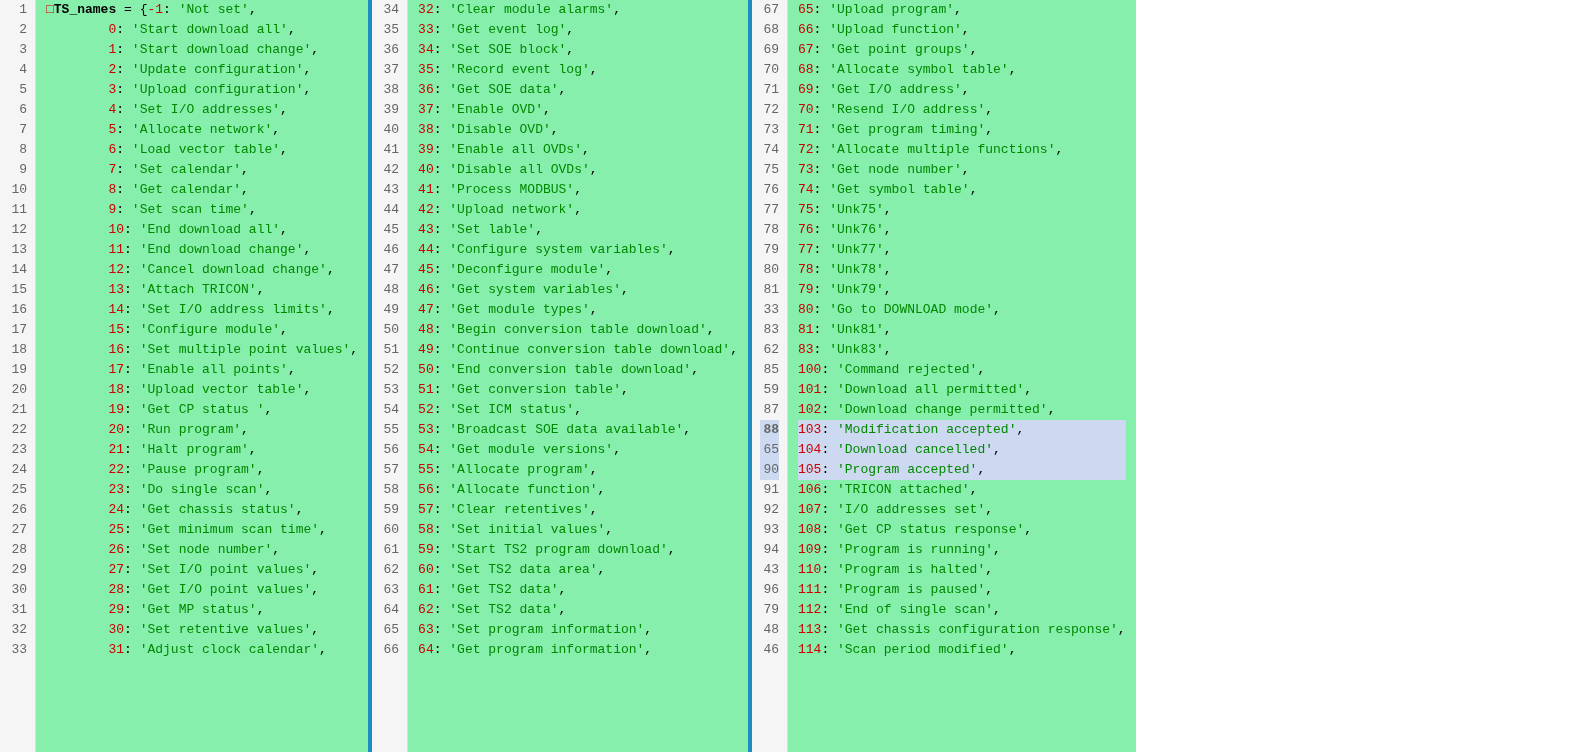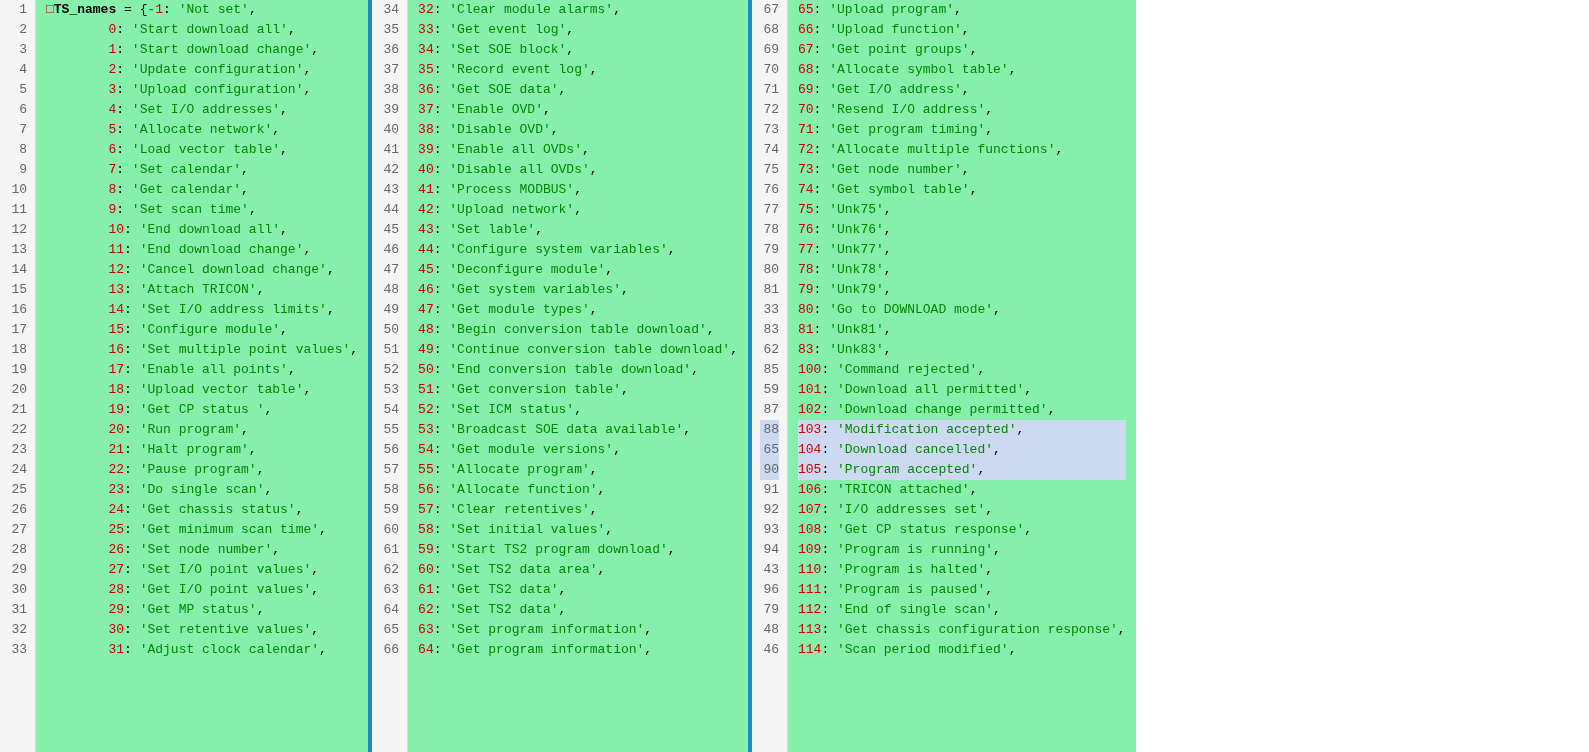--- a/index.html
+++ b/index.html
@@ -164,21 +164,21 @@
         <div class="line">78</div>
         <div class="line">79</div>
         <div class="line">80</div>
         <div class="line">81</div>
         <div class="line">33</div>
         <div class="line">83</div>
         <div class="line">62</div>
         <div class="line">85</div>
         <div class="line">59</div>
         <div class="line">87</div>
-        <div class="line" style="background-color:#ccd9f0;">88</div>
+        <div class="line" style="background-color:#ccd9f0;font-weight:bold;">88</div>
         <div class="line" style="background-color:#ccd9f0;">65</div>
         <div class="line" style="background-color:#ccd9f0;">90</div>
         <div class="line">91</div>
         <div class="line">92</div>
         <div class="line">93</div>
         <div class="line">94</div>
         <div class="line">43</div>
         <div class="line">96</div>
         <div class="line">79</div>
         <div class="line">48</div>

